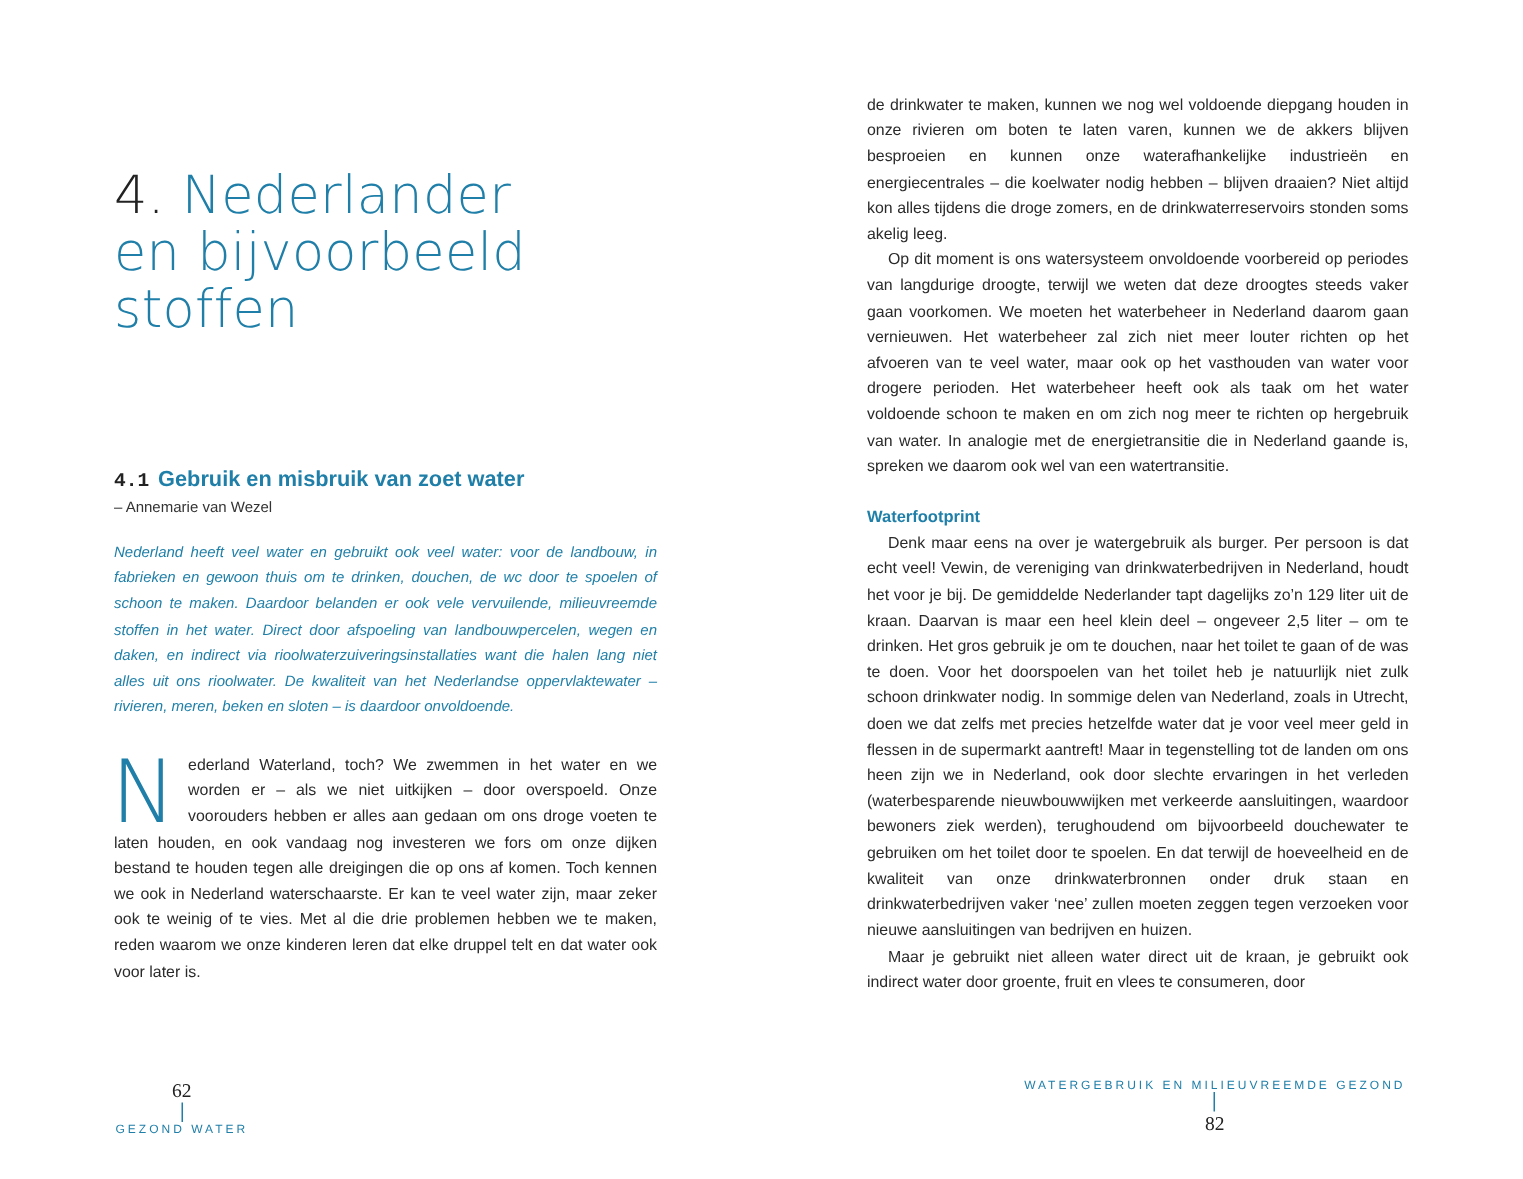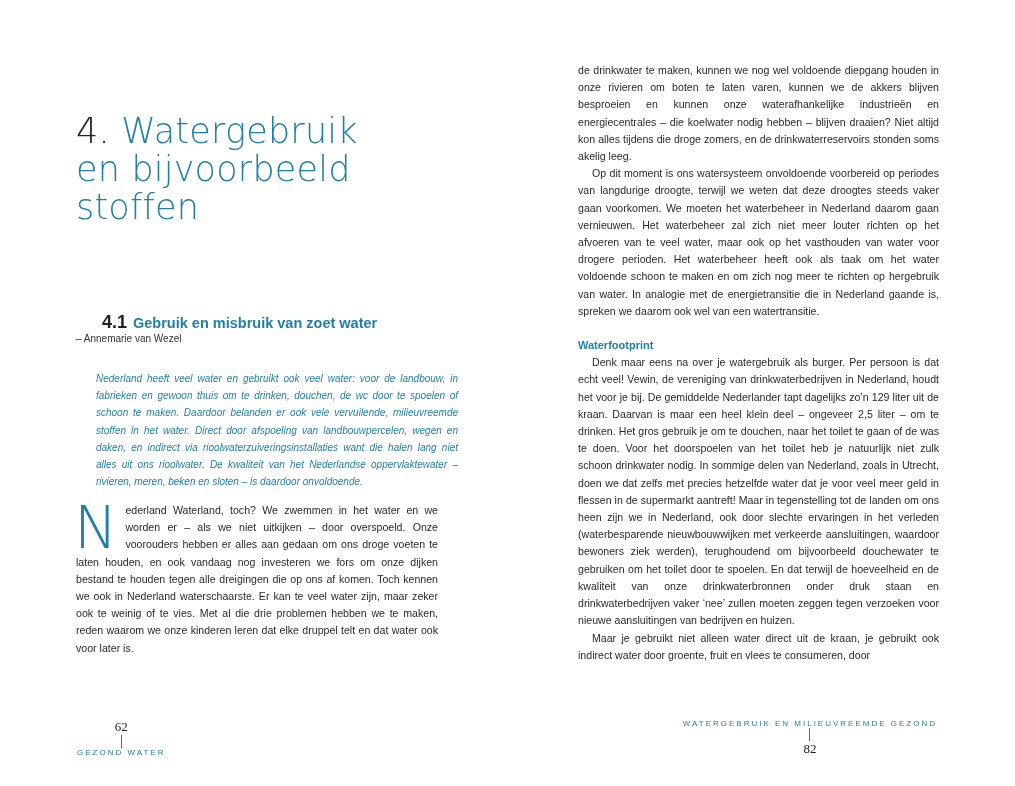--- a/index.html
+++ b/index.html
@@ -14,30 +14,30 @@
       position: absolute; left: 76px; top: 112px; width: 380px;
       font-family: "DejaVu Sans", sans-serif; font-weight: 300;
       font-size: 35px; line-height: 38px; color: #1f7fa8; letter-spacing: 0.2px;
     }
     .chapter-title .num { color: #222; }
 
     .section-head {
       position: absolute; left: 76px; top: 312px; width: 380px;
       font-family: "Liberation Sans", sans-serif; font-size: 14.5px; color: #1f7fa8;
     }
-    .section-head .num { color: #222; font-family: Liberation Sans, sans-serif; font-size: 18px; margin-right: 6px; margin-left: 26px; }
+    .section-head .num { color: #222; font-family: Liberation Mono, monospace; font-size: 13px; margin-right: 6px; }
     .author {
       position: absolute; left: 76px; top: 333px;
       font-family: "Liberation Sans", sans-serif; font-size: 10px; color: #333;
     }
 
     .intro {
-      position: absolute; left: 76px; top: 370px; width: 362px;
+      position: absolute; left: 76px; top: 360px; width: 362px;
       font-family: "Liberation Sans", sans-serif; font-style: italic;
-      font-size: 10px; line-height: 17.2px; color: #1f7fa8; text-align: justify; margin-left: 20px;
+      font-size: 10px; line-height: 17.2px; color: #1f7fa8; text-align: justify;
     }
 
     .body-left {
       position: absolute; left: 76px; top: 502px; width: 362px;
       font-size: 10.6px; line-height: 17.2px; text-align: justify; color: #2a2a2a;
     }
     .dropcap {
       float: left; font-family: "DejaVu Sans", sans-serif; font-weight: 300;
       font-size: 58px; line-height: 48px; color: #1f7fa8; margin: 2px 8px 0 -2px;
     }
@@ -57,21 +57,21 @@
     .folio .num { font-family: "Liberation Serif", serif; font-size: 13px; }
     .folio .sep { display: inline-block; width: 1px; height: 13px; background: #1f7fa8; margin: 0 9px; }
     .folio .run { font-size: 8px; letter-spacing: 2px; color: #1f7fa8; }
   </style>
 </head>
 <body>
 
 <div class="page page-left">
   <h1 class="chapter-title">
     <span class="num">4.</span>
-    <span>Watergebruik</span><br>
+    <span>Nederlander</span><br>
     <span>en bijvoorbeeld</span><br>
     <span>stoffen</span>
   </h1>
 
   <h2 class="section-head">
     <span class="num">4.1</span><span>Gebruik en misbruik van zoet water</span>
   </h2>
   <div class="author">– Annemarie van Wezel</div>
 
   <p class="intro">Nederland heeft veel water en gebruikt ook veel water: voor de landbouw, in fabrieken en gewoon thuis om te drinken, douchen, de wc door te spoelen of schoon te maken. Daardoor belanden er ook vele vervuilende, milieuvreemde stoffen in het water. Direct door afspoeling van landbouwpercelen, wegen en daken, en indirect via rioolwaterzuiveringsinstallaties want die halen lang niet alles uit ons rioolwater. De kwaliteit van het Nederlandse oppervlaktewater – rivieren, meren, beken en sloten – is daardoor onvoldoende.</p>

